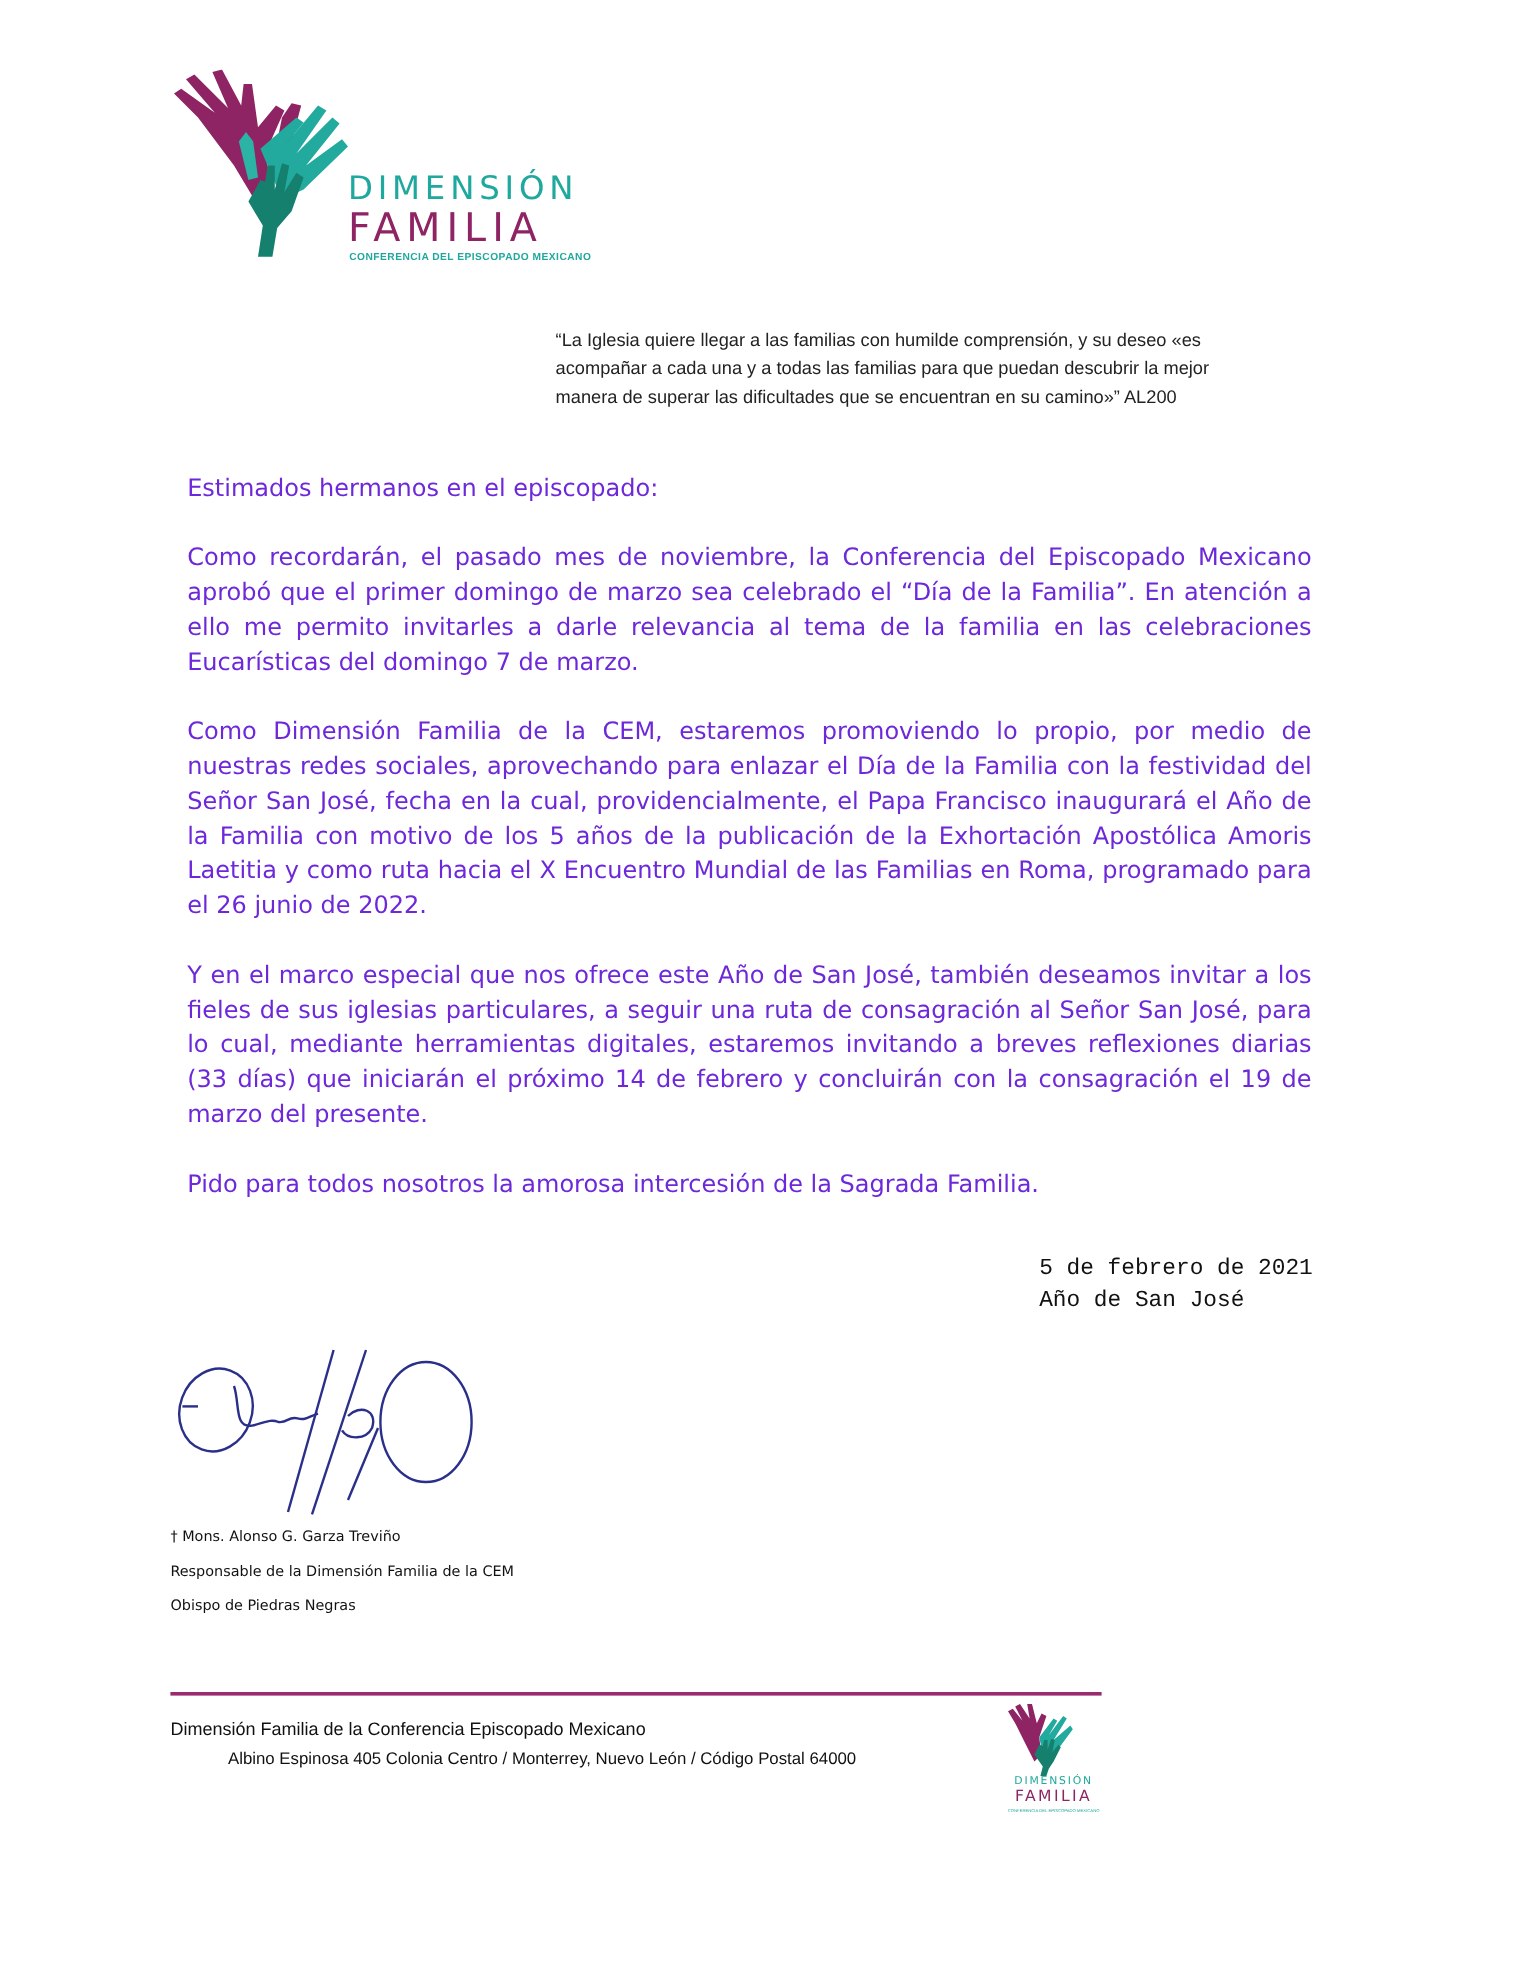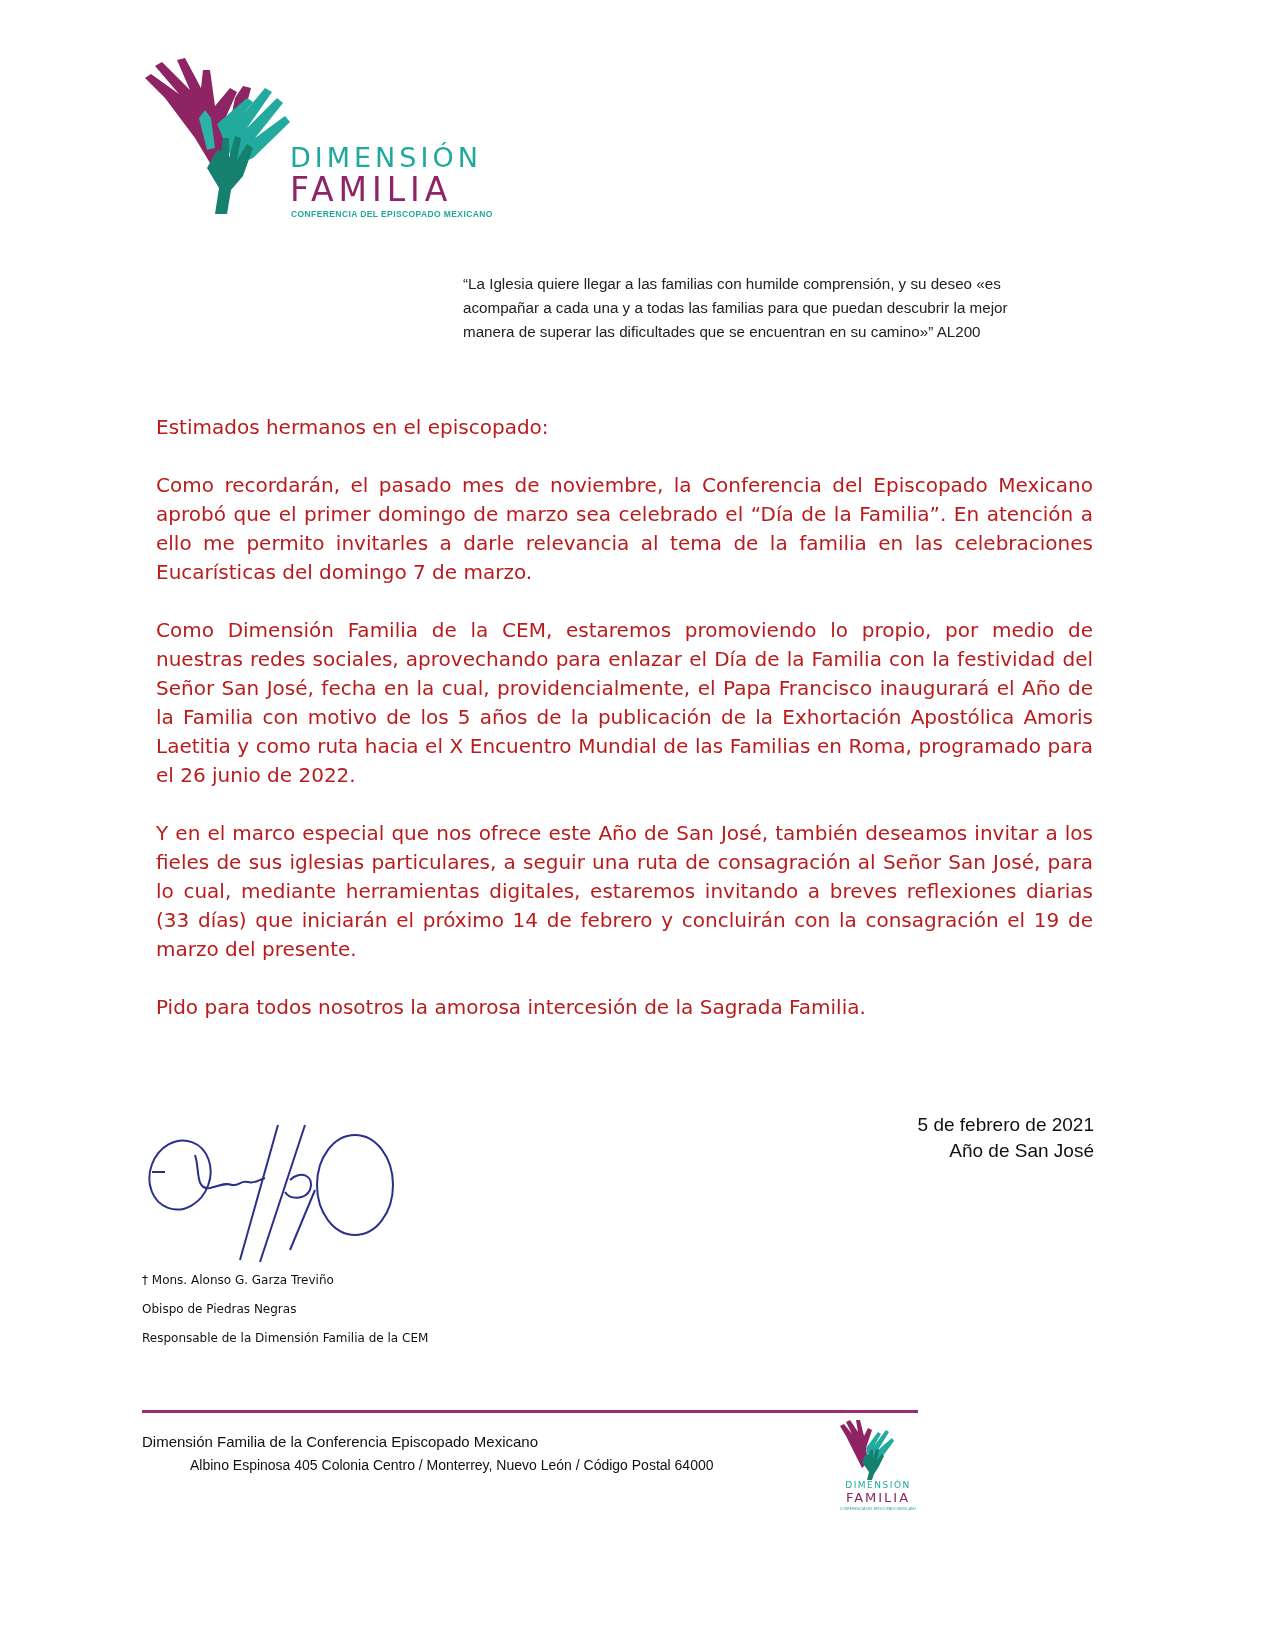--- a/index.html
+++ b/index.html
@@ -2,24 +2,24 @@
 <html><head>
 <meta charset="utf-8">
 <style>
   html, body { margin:0; padding:0; background:#ffffff; }
   body { width:1275px; height:1650px; position:relative; overflow:hidden; font-family:"Liberation Sans", sans-serif; color:#111; }
   .logo { position:absolute; left:135px; top:58px; width:390px; height:170px; }
   .logo-title1 { position:absolute; left:290px; top:142px; font-family:"DejaVu Sans", sans-serif; font-size:27px; letter-spacing:4px; color:#1fa89d; }
   .logo-title2 { position:absolute; left:290px; top:170px; font-family:"DejaVu Sans", sans-serif; font-size:33px; letter-spacing:5px; color:#8e2464; }
   .logo-sub { position:absolute; left:291px; top:209px; font-family:"Liberation Sans", sans-serif; font-size:8.5px; font-weight:bold; color:#1fa89d; letter-spacing:0.4px; }
   .quote { position:absolute; left:463px; top:272px; width:650px; font-family:"Liberation Sans", sans-serif; font-size:15.2px; line-height:24px; color:#222; }
-  .body { position:absolute; left:156px; top:413px; width:937px; font-family:"DejaVu Sans", sans-serif; font-size:20px; line-height:29px; color:#b91c1c; }
+  .body { position:absolute; left:156px; top:392px; width:937px; font-family:"DejaVu Sans", sans-serif; font-size:20px; line-height:29px; color:#6d28d9; }
   .body p { margin:0 0 29px 0; text-align:justify; }
   .body p.greet { margin-bottom:29px; }
-  .date { position:absolute; right:181px; top:1112px; text-align:right; font-family:Liberation Sans, sans-serif; font-size:19px; line-height:26px; }
+  .date { position:absolute; right:181px; top:1044px; font-family:Liberation Mono, monospace; font-size:19px; line-height:26px; }
   .sig { position:absolute; left:140px; top:1120px; width:370px; height:150px; }
   .signer { position:absolute; left:142px; top:1266px; font-family:"DejaVu Sans", sans-serif; font-size:12px; line-height:29px; }
   .footer-line { position:absolute; left:142px; top:1410px; width:776px; height:3px; background:#9a2b6e; }
   .footer { position:absolute; left:142px; top:1430px; font-family:"Liberation Sans", sans-serif; color:#111; }
   .footer .f1 { font-size:15px; line-height:24px; }
   .footer .f2, .footer .f3 { font-size:14px; line-height:22px;margin-left:48px; }
   .footer .f3 span.gap { display:inline-block; width:36px; }
   .mini-logo { position:absolute; left:838px; top:1418px; width:80px; height:100px; }
   .mini-t1 { position:absolute; left:838px; top:1480px; width:80px; text-align:center; font-family:"DejaVu Sans", sans-serif; font-size:9px; letter-spacing:1.5px; color:#1fa89d; }
   .mini-t2 { position:absolute; left:838px; top:1490px; width:80px; text-align:center; font-family:"DejaVu Sans", sans-serif; font-size:13px; letter-spacing:2px; color:#8e2464; }
@@ -71,22 +71,22 @@
     <path d="M165 5 L120 142"></path>
     <path d="M150 60 C160 50 175 55 170 70 C165 80 150 80 145 72"></path>
     <path d="M175 70 L150 130"></path>
     <ellipse cx="215" cy="65" rx="38" ry="50"></ellipse>
     <path d="M12 52 L25 52"></path>
   </g>
 </svg>
 
 <div class="signer">
   <div>† Mons. Alonso G. Garza Treviño</div>
+  <div>Responsable de la Dimensión Familia de la CEM</div>
   <div>Obispo de Piedras Negras</div>
-  <div>Responsable de la Dimensión Familia de la CEM</div>
 </div>
 
 <div class="footer-line"></div>
 <div class="footer">
   <div class="f1">Dimensión Familia de la Conferencia Episcopado Mexicano</div>
   <div class="f2">Albino Espinosa 405 Colonia Centro / Monterrey, Nuevo León / Código Postal 64000</div>
 </div>
 
 <svg class="mini-logo" viewBox="0 0 80 100">
   <path d="M8 18 L2 8 L6 6 L14 16 L8 4 L12 2 L20 14 L18 2 L22 2 L26 18 L30 10 L34 12 L28 30 L30 44 L24 50 L16 34 Z" fill="#8e2464"></path>

